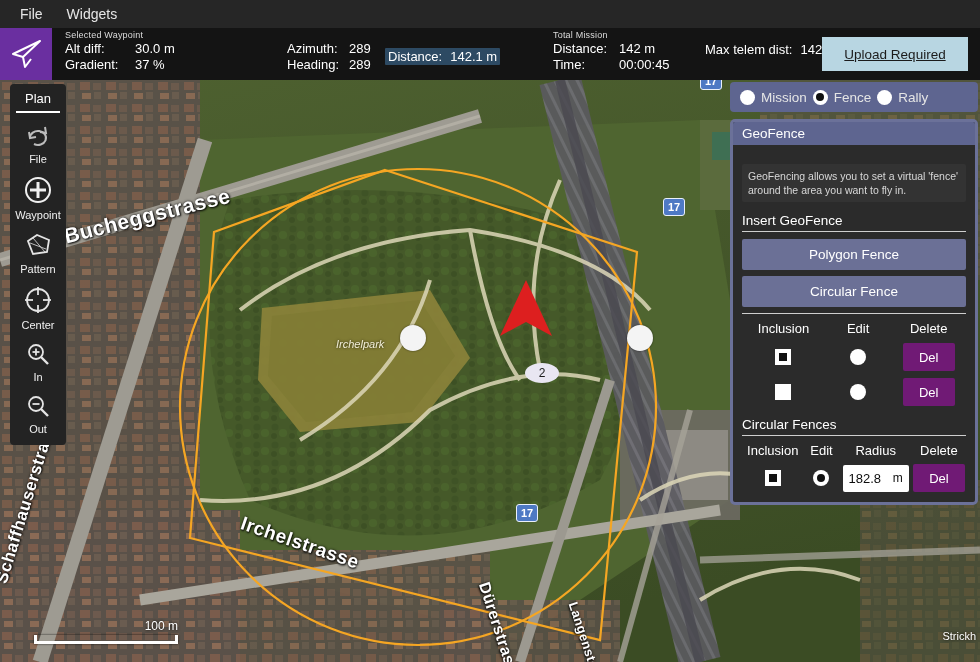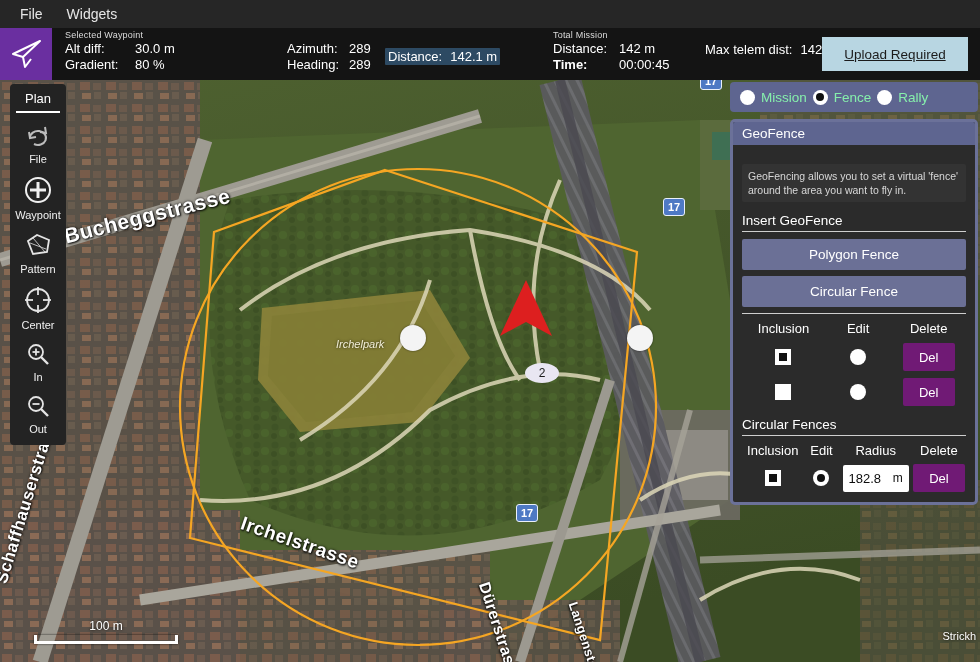--- a/index.html
+++ b/index.html
@@ -89,21 +89,21 @@
     position: absolute; width: 34px; height: 20px; border-radius: 50%;
     background: #e9e6f2; color: #1c1c1c; font-size: 12px;
     display: flex; align-items: center; justify-content: center; cursor: pointer;
   }
   .vehicle {
     position: absolute; cursor: pointer;
   }
 
   .scalebar { position: absolute; left: 34px; bottom: 18px; width: 144px; }
   .scalebar-text {
-    color: #ffffff; font-size: 12px; text-align: center;
+    color: #ffffff; font-size: 12px; text-align: right;
     text-shadow: 0 0 3px rgba(0,0,0,.9); margin-bottom: 2px;
   }
   .scalebar-line {
     height: 9px; border-left: 3px solid #fff; border-right: 3px solid #fff;
     border-bottom: 3px solid #fff; box-shadow: 0 0 2px rgba(0,0,0,.8);
   }
   .attrib {
     position: absolute; right: 4px; bottom: 20px; color: #fff; font-size: 11px;
     text-shadow: 0 0 3px rgba(0,0,0,.9);
   }
@@ -128,21 +128,21 @@
   
   .right-wrap {
     position: absolute; right: 2px; top: 82px; width: 248px; z-index: 30;
   }
   .mode-bar {
     background: #5e6590; border-radius: 4px; height: 30px;
     display: flex; align-items: center; gap: 6px; padding: 0 10px;
     margin-bottom: 7px;
   }
   .mode-opt { display: flex; align-items: center; gap: 6px; cursor: pointer; }
-  .mode-opt-label { color: #86efac; font-size: 13.5px; }
+  .mode-opt-label { color: #e5e5e5; font-size: 13.5px; }
 
   .radio-plain {
     width: 15px; height: 15px; border-radius: 50%; background: #ffffff;
     flex: 0 0 15px;
   }
   .radio-sel {
     width: 15px; height: 15px; border-radius: 50%; background: #ffffff;
     flex: 0 0 15px; display: flex; align-items: center; justify-content: center;
   }
   .radio-sel::after {
@@ -496,21 +496,21 @@
 
       <div class="tb-block" style="margin-left:13px; width:222px;">
         <div class="tb-caption">Selected Waypoint</div>
         <div class="tb-rows">
           <div class="tb-row">
             <span class="tb-lbl" style="width:70px;">Alt diff:</span>
             <span class="tb-val">30.0 m</span>
           </div>
           <div class="tb-row">
             <span class="tb-lbl" style="width:70px;">Gradient:</span>
-            <span class="tb-val">80 %</span>
+            <span class="tb-val">37 %</span>
           </div>
         </div>
       </div>
 
       <div class="tb-block" style="width:98px;">
         <div class="tb-rows">
           <div class="tb-row">
             <span class="tb-lbl" style="width:62px;">Azimuth:</span>
             <span class="tb-val">289</span>
           </div>
@@ -531,21 +531,21 @@
       </div>
 
       <div class="tb-block" style="width:152px;">
         <div class="tb-caption">Total Mission</div>
         <div class="tb-rows">
           <div class="tb-row">
             <span class="tb-lbl" style="width:66px;">Distance:</span>
             <span class="tb-val">142 m</span>
           </div>
           <div class="tb-row">
-            <span class="tb-lbl" style="width:66px;font-weight:bold;">Time:</span>
+            <span class="tb-lbl" style="width:66px;">Time:</span>
             <span class="tb-val">00:00:45</span>
           </div>
         </div>
       </div>
 
       <div class="tb-block" style="width:210px;">
         <div class="tb-rows" style="top:14px;">
           <div class="tb-row">
             <span class="tb-lbl" style="margin-right:8px;">Max telem dist:</span>
             <span class="tb-val">142 m</span>

